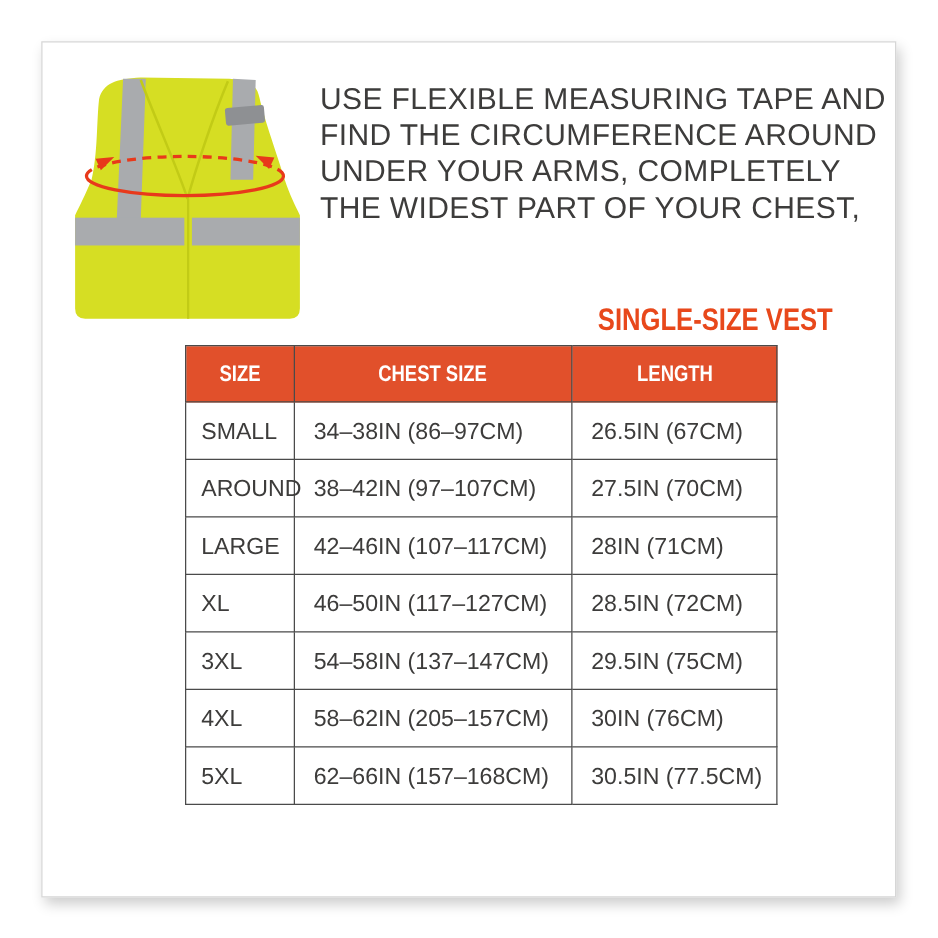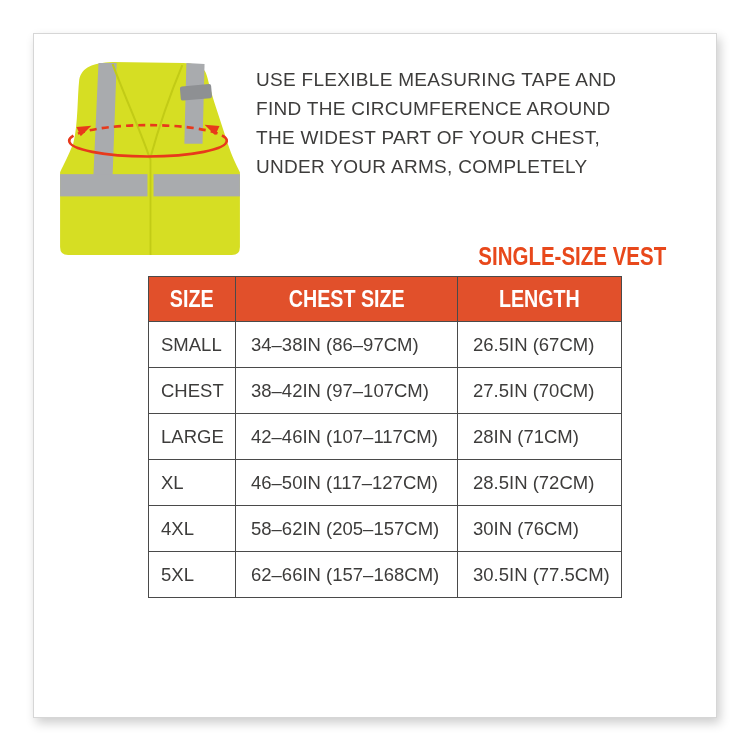--- a/index.html
+++ b/index.html
@@ -4,35 +4,35 @@
 <style>
   html,body{margin:0;padding:0;background:#ffffff;width:750px;height:750px;
     font-family:"Liberation Sans", sans-serif;}
   .stage{position:relative;width:750px;height:750px;background:#fff;overflow:hidden;}
   .card{position:absolute;left:33px;top:33px;width:684px;height:685px;background:#fff;
     border:1px solid #d6d6d6;box-shadow:3px 5px 10px rgba(0,0,0,.20);box-sizing:border-box;}
   
   .vest-wrap{position:absolute;left:20px;top:27px;width:192px;height:196px;}
   
   .instructions{position:absolute;left:222px;top:31px;width:450px;
-    color:var(--text-dark);font-size:19px;line-height:29px;letter-spacing:.3px;}
+    color:var(--text-dark);font-size:24px;line-height:29px;letter-spacing:.3px;}
   .instr-line{white-space:nowrap;}
   .tip{position:absolute;left:222px;top:166px;font-size:17.5px;color:var(--text-dark);
     white-space:nowrap;}
   .tip-label{color:var(--accent-orange);font-weight:bold;margin-right:5px;}
   
   .table-block{position:absolute;left:114px;top:209px;width:518px;}
   .table-title{text-align:right;height:26px;line-height:26px;margin-bottom:7px;
     color:var(--accent-orange);font-weight:bold;font-size:25px;}
   .cond{display:inline-block;transform:scaleX(.82);}
   .cond-right{transform-origin:right center;}
   .cond-center{transform-origin:center center;}
   table.size-table{border-collapse:collapse;width:473px;table-layout:fixed;}
   table.size-table th{background:var(--header-orange);color:#ffffff;height:44px;
-    font-size:24px;font-weight:bold;text-align:center;padding:0;
+    font-size:18px;font-weight:bold;text-align:center;padding:0;
     border:1px solid var(--border-dark);}
   table.size-table td{height:45px;font-size:18.5px;color:var(--text-dark);
     border:1px solid var(--border-dark);padding:0 0 0 12px;vertical-align:middle;
     white-space:nowrap;margin-left:23px;}
   table.size-table td + td{padding-left:15px;}
 </style>
 </head>
 <body>
 
 <div class="stage">
@@ -59,22 +59,22 @@
         <path fill="none" stroke-width="2.6" stroke-dasharray="7,5" d="M15,79 A78,15.5 0 0 1 171,79" stroke="#e8391b"></path>
         <path fill="none" stroke-width="2.6" stroke-linecap="round" d="M15,79 A78,15.5 0 0 0 171,79" stroke="#e8391b"></path>
         <polygon points="0,0 -14,-5 -14,5" transform="translate(37,64) rotate(-25)" fill="#e8391b"></polygon>
         <polygon points="0,0 14,-5 14,5" transform="translate(149,63) rotate(25)" fill="#e8391b"></polygon>
       </svg>
     </div>
 
     <div class="instructions">
       <div class="instr-line">USE FLEXIBLE MEASURING TAPE AND</div>
       <div class="instr-line">FIND THE CIRCUMFERENCE AROUND</div>
+      <div class="instr-line">UNDER YOUR ARMS, COMPLETELY</div>
       <div class="instr-line">THE WIDEST PART OF YOUR CHEST,</div>
-      <div class="instr-line">UNDER YOUR ARMS, COMPLETELY</div>
     </div>
 
 
     <div class="table-block">
       <div class="table-title">
         <span class="cond cond-right">SINGLE-SIZE VEST</span>
       </div>
       <table class="size-table">
         <colgroup>
             <col style="width:87px">
@@ -88,33 +88,38 @@
               <th><span class="cond cond-center">LENGTH</span></th>
             </tr>
           </thead>
         <tbody>
             <tr>
               <td>SMALL</td>
               <td>34–38IN (86–97CM)</td>
               <td>26.5IN (67CM)</td>
             </tr>
             <tr>
-              <td>CHEST</td>
+              <td>AROUND</td>
               <td>38–42IN (97–107CM)</td>
               <td>27.5IN (70CM)</td>
             </tr>
             <tr>
               <td>LARGE</td>
               <td>42–46IN (107–117CM)</td>
               <td>28IN (71CM)</td>
             </tr>
             <tr>
               <td>XL</td>
               <td>46–50IN (117–127CM)</td>
               <td>28.5IN (72CM)</td>
+            </tr>
+            <tr>
+              <td>3XL</td>
+              <td>54–58IN (137–147CM)</td>
+              <td>29.5IN (75CM)</td>
             </tr>
             <tr>
               <td>4XL</td>
               <td>58–62IN (205–157CM)</td>
               <td>30IN (76CM)</td>
             </tr>
             <tr>
               <td>5XL</td>
               <td>62–66IN (157–168CM)</td>
               <td>30.5IN (77.5CM)</td>

